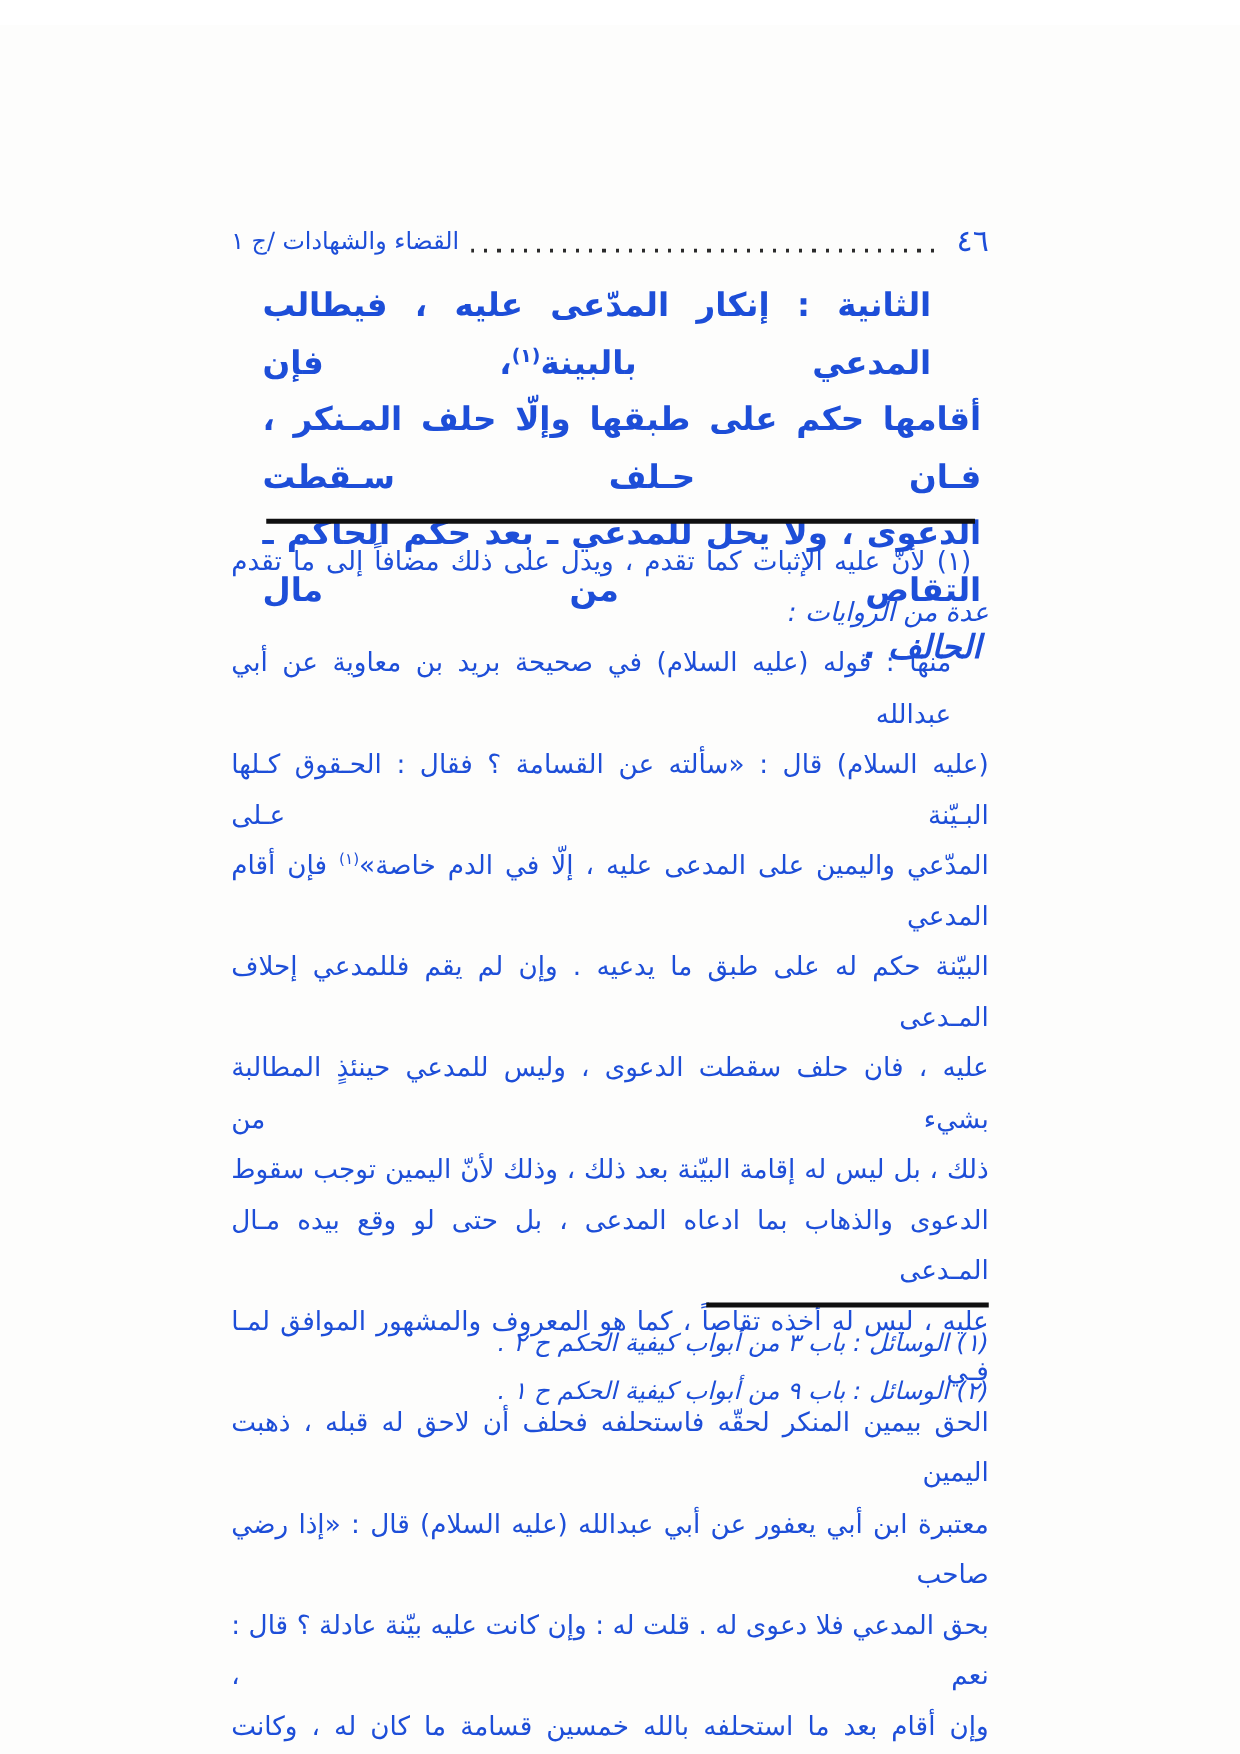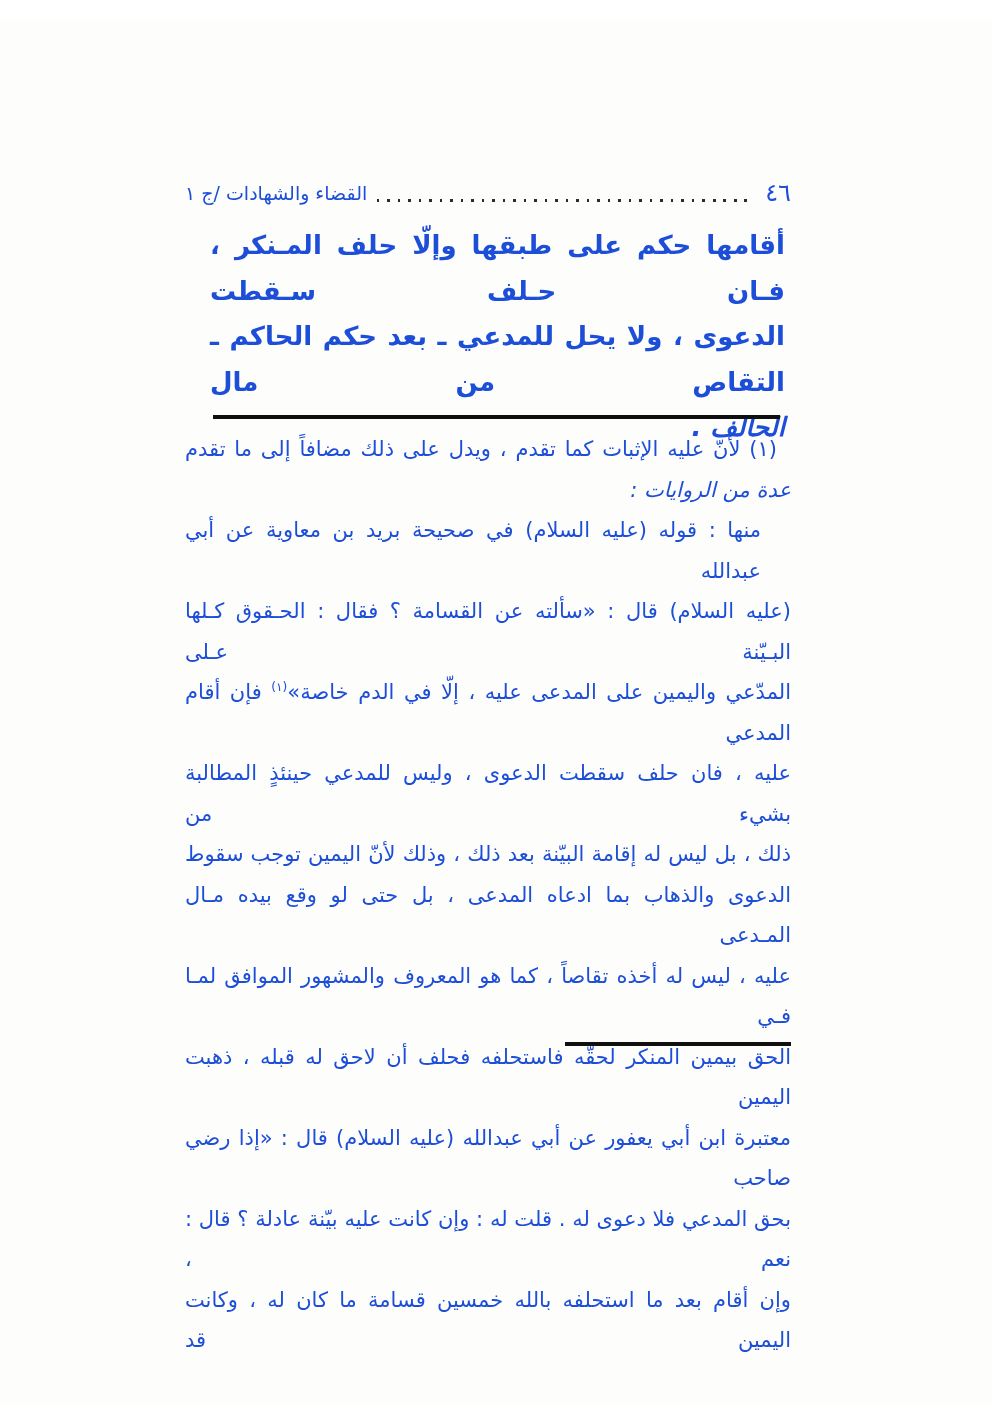--- a/index.html
+++ b/index.html
@@ -115,40 +115,46 @@
 
 <div class="page">
 
   <div class="header">
     <span class="header-title">القضاء والشهادات /ج ١</span>
     <span class="dot-leader"></span>
     <span class="page-num">٤٦</span>
   </div>
 
   <div class="main">
+    <div class="line just indent-lg"><span>الثانية : إنكار المدّعى عليه ، فيطالب المدعي بالبينة</span><sup class="fn-mark">(١)</sup><span>، فإن</span></div>
     <div class="line just">أقامها حكم على طبقها وإلّا حلف المـنكر ، فـان حـلف سـقطت</div>
     <div class="line just">الدعوى ، ولا يحل للمدعي ـ بعد حكم الحاكم ـ التقاص من مال</div>
     <div class="line start">الحالف .</div>
   </div>
 
   <div class="rule-main"></div>
 
   <div class="footnote">
     <div class="line just indent-sm">(١) لأنّ عليه الإثبات كما تقدم ، ويدل على ذلك مضافاً إلى ما تقدم</div>
     <div class="line start">عدة من الروايات :</div>
     <div class="line just indent-md">منها : قوله (عليه السلام) في صحيحة بريد بن معاوية عن أبي عبدالله</div>
     <div class="line just">(عليه السلام) قال : «سألته عن القسامة ؟ فقال : الحـقوق كـلها البـيّنة عـلى</div>
     <div class="line just"><span>المدّعي واليمين على المدعى عليه ، إلّا في الدم خاصة»</span><sup class="fn-mark">(١)</sup><span> فإن أقام المدعي</span></div>
+    <div class="line just">البيّنة حكم له على طبق ما يدعيه . وإن لم يقم فللمدعي إحلاف المـدعى</div>
     <div class="line just">عليه ، فان حلف سقطت الدعوى ، وليس للمدعي حينئذٍ المطالبة بشيء من</div>
     <div class="line just">ذلك ، بل ليس له إقامة البيّنة بعد ذلك ، وذلك لأنّ اليمين توجب سقوط</div>
     <div class="line just">الدعوى والذهاب بما ادعاه المدعى ، بل حتى لو وقع بيده مـال المـدعى</div>
     <div class="line just">عليه ، ليس له أخذه تقاصاً ، كما هو المعروف والمشهور الموافق لمـا فـي</div>
     <div class="line just">الحق بيمين المنكر لحقّه فاستحلفه فحلف أن لاحق له قبله ، ذهبت اليمين</div>
     <div class="line just">معتبرة ابن أبي يعفور عن أبي عبدالله (عليه السلام) قال : «إذا رضي صاحب</div>
     <div class="line just">بحق المدعي فلا دعوى له . قلت له : وإن كانت عليه بيّنة عادلة ؟ قال : نعم ،</div>
     <div class="line just">وإن أقام بعد ما استحلفه بالله خمسين قسامة ما كان له ، وكانت اليمين قد</div>
 
   </div>
 
   <div class="rule-refs"></div>
 
+  <div class="refs">
+    <div class="line start">(١) الوسائل : باب ٣ من أبواب كيفية الحكم ح ٢ .</div>
+    <div class="line start">(٢) الوسائل : باب ٩ من أبواب كيفية الحكم ح ١ .</div>
+  </div>
 
 </div>
 
 </body></html>

